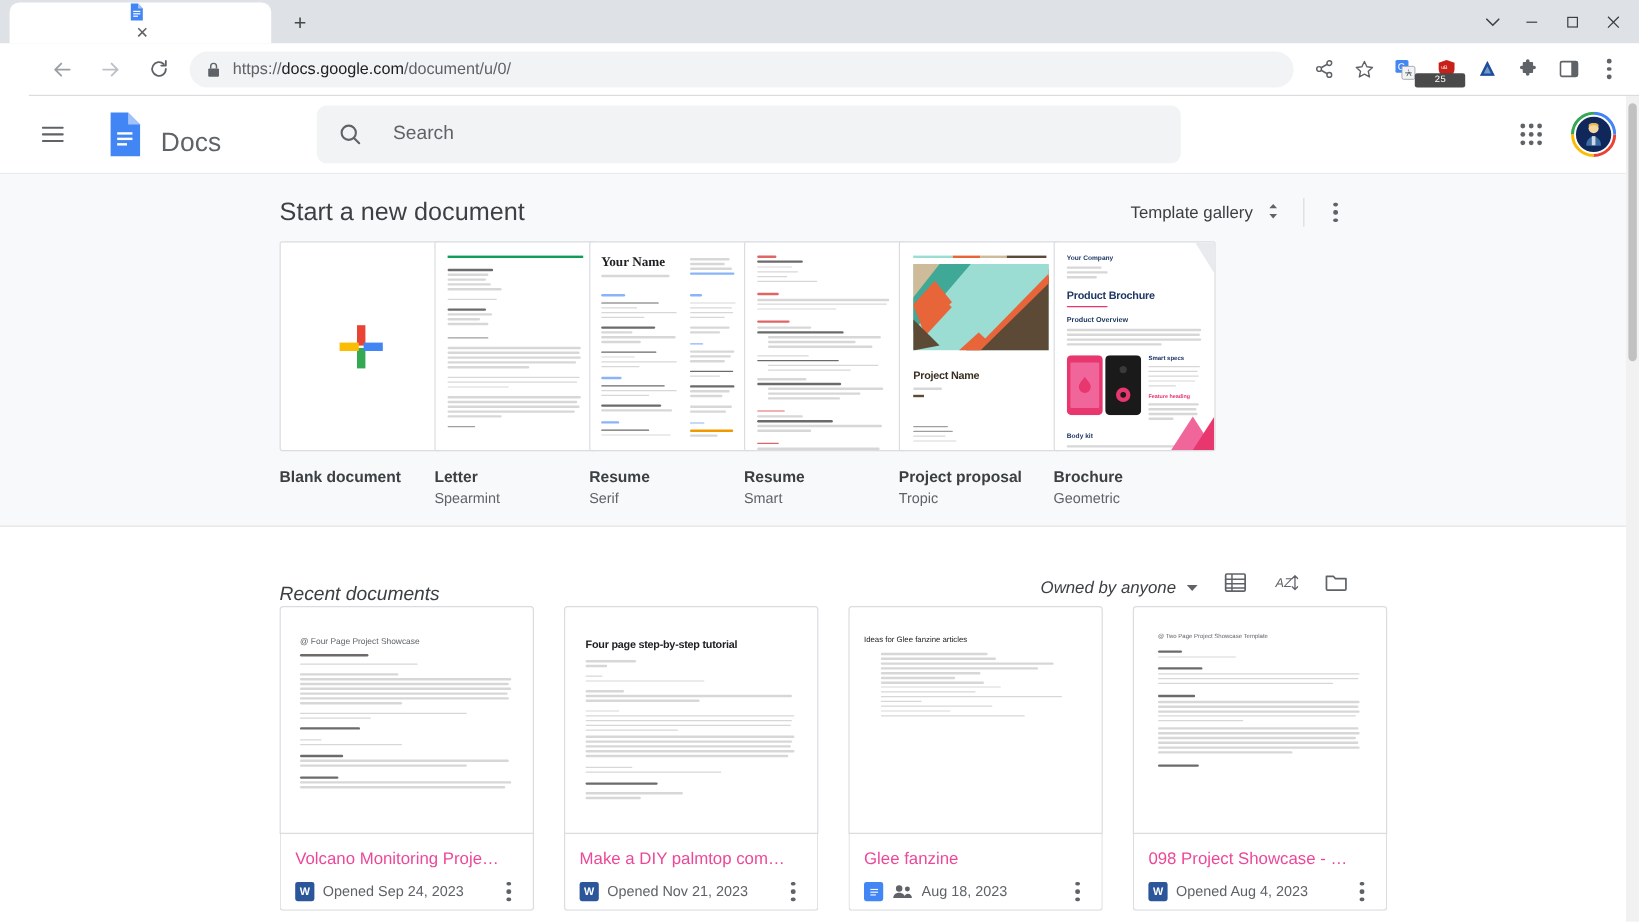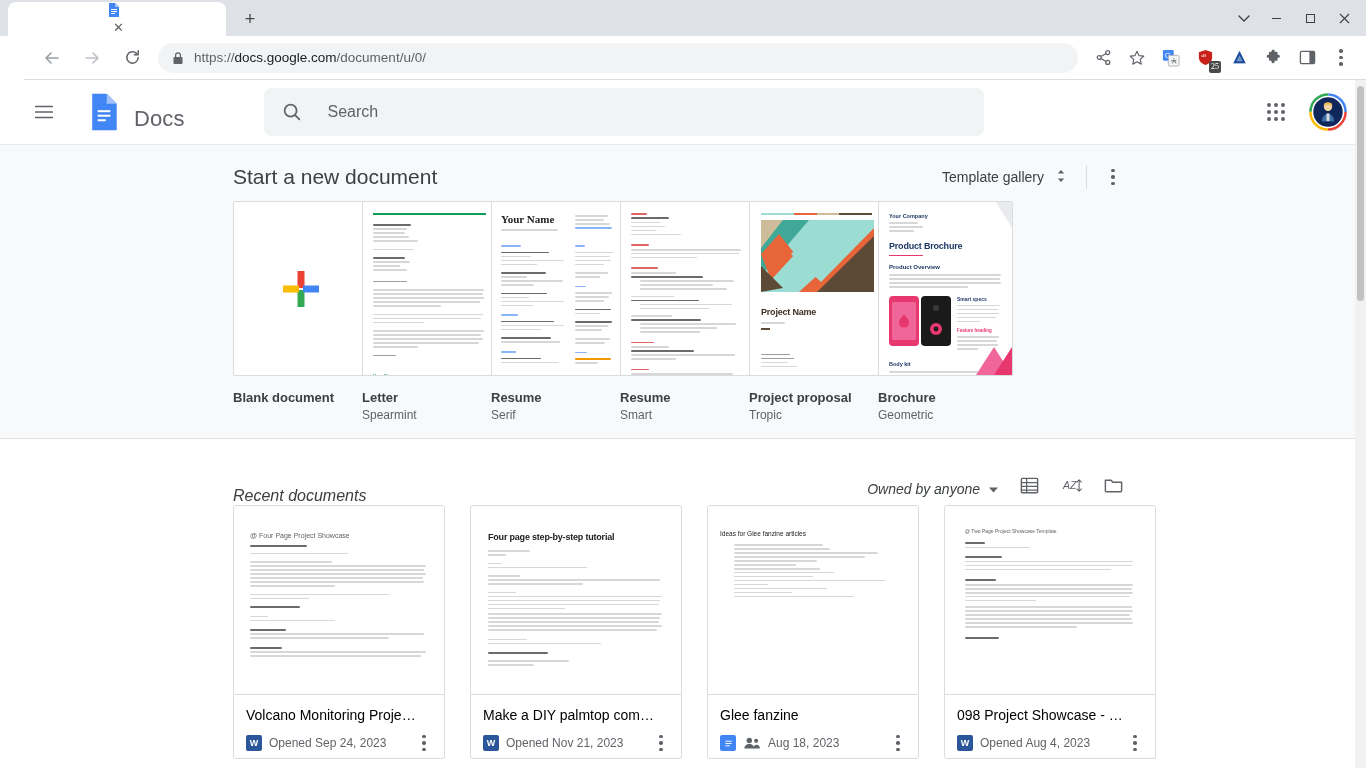--- a/index.html
+++ b/index.html
@@ -134,23 +134,23 @@
     position: relative;
     flex: 0 0 28px;
   }
   .ext-badge {
     position: absolute;
     bottom: -1px; right: -2px;
     background: #4a4a4a;
     color: #fff;
     font-size: 8px;
     line-height: 10px;
-    padding: 1px 2px;
+    padding: 1px 16px;
     border-radius: 2px;
-    font-family: Liberation Serif, serif;
+    font-family: Liberation Mono, monospace;
   }
 
   
   .docs-header {
     height: 64px;
     background: #ffffff;
     display: flex;
     align-items: center;
     padding: 0 16px;
   }
@@ -321,21 +321,21 @@
     position: relative;
   }
   .doc-meta {
     border: 1px solid #dadce0;
     border-top: 0;
     border-radius: 0 0 3px 3px;
     padding: 12px 8px 10px 12px;
     height: 64px;
   }
   .doc-title {
-    font-size: 14px; color: #000000;
+    font-size: 14px; color: #ec4899;
     white-space: nowrap; overflow: hidden; text-overflow: ellipsis;
     margin-bottom: 8px;
   }
   .doc-sub { display: flex; align-items: center; gap: 7px; }
   .type-badge {
     width: 16px; height: 16px; border-radius: 2px;
     display: flex; align-items: center; justify-content: center;
     font-size: 9px; color: #fff; font-weight: bold;
     flex: 0 0 16px;
   }

